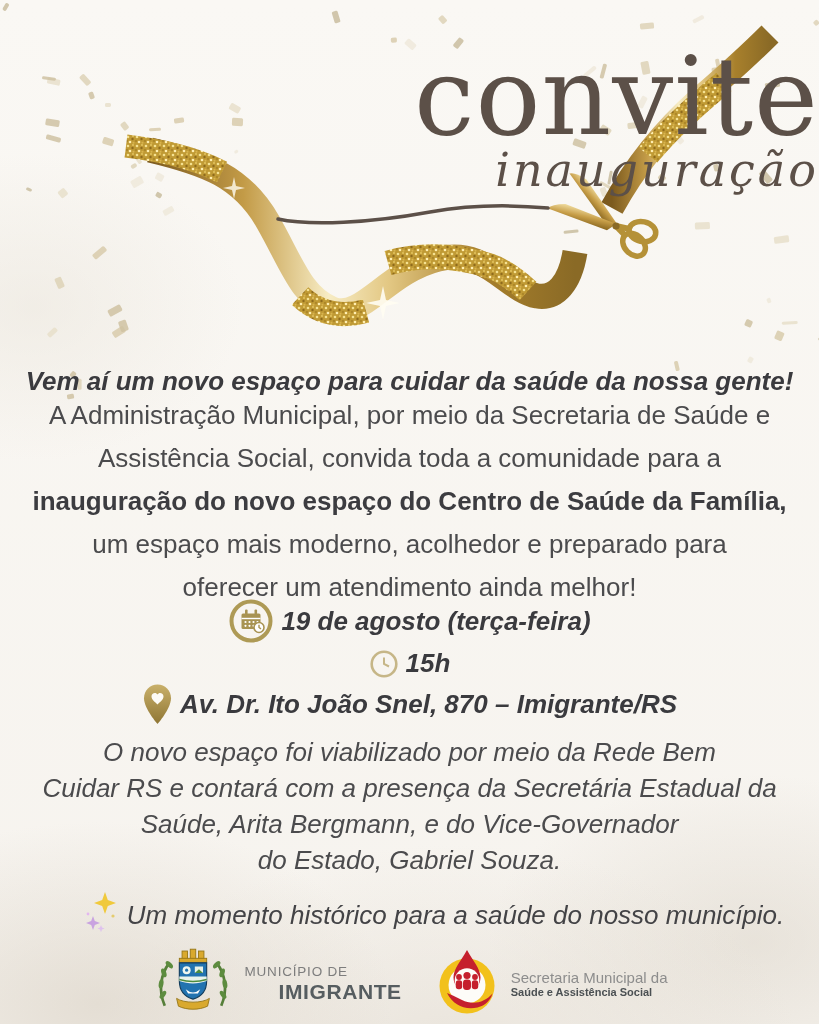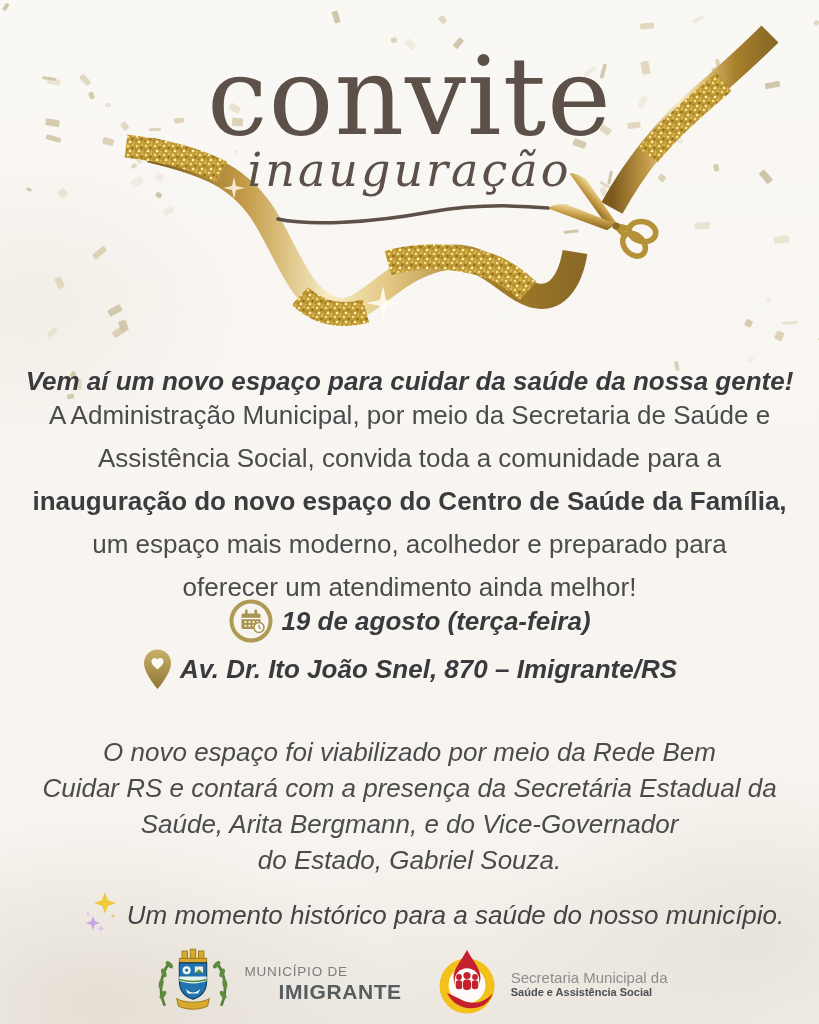--- a/index.html
+++ b/index.html
@@ -10,21 +10,21 @@
       radial-gradient(420px 260px at 12% 98%, rgba(213,204,190,.55), rgba(213,204,190,0) 70%),
       radial-gradient(500px 300px at 55% 103%, rgba(221,213,201,.5), rgba(221,213,201,0) 70%),
       radial-gradient(380px 240px at 92% 92%, rgba(214,206,193,.45), rgba(214,206,193,0) 70%),
       radial-gradient(300px 220px at 4% 30%, rgba(233,228,218,.5), rgba(233,228,218,0) 70%),
       linear-gradient(#faf8f4, #f6f3ee);
   }
   .confetti{position:absolute; inset:0; pointer-events:none;}
   .confetti i{position:absolute; display:block; border-radius:1.5px; opacity:.85;}
   .ribbon-svg{position:absolute; left:0; top:0; pointer-events:none;}
 
-  .header{position:absolute; left:0; top:0; width:819px; height:338px; text-align:center;}
+  .header{position:absolute; left:0; top:0; width:819px; height:338px; text-align:right;}
   .title{
     margin:0; padding-top:40px; font-family:"DejaVu Serif", serif; font-weight:400;
     font-size:108px; line-height:1.05; color:#5c5048; letter-spacing:1px;
   }
   .subtitle{
     position:relative; z-index:3; margin-top:-10px;
     font-family:"DejaVu Serif", serif; font-style:italic;
     font-size:46px; color:#5c5048; letter-spacing:3px;
   }
   .flourish{display:block; margin:2px auto 0; position:relative; z-index:3;}
@@ -237,20 +237,29 @@
               <circle cx="25.5" cy="27.8" r="1.1"></circle>
           </g>
           <circle cx="31" cy="29.5" r="5" fill="#fff" stroke="#a89352" stroke-width="1.6"></circle>
           <path d="M31,26.8 v2.7 l2,1.4" fill="none" stroke="#a89352" stroke-width="1.4"></path>
         </svg>
       </span>
       <span>19 de agosto (terça-feira)</span>
     </div>
     <div class="detail-row">
       <span class="ic">
+        <svg width="30" height="30" viewBox="0 0 30 30">
+          <circle cx="15" cy="15" r="12.3" fill="none" stroke="#c6b687" stroke-width="2.6"></circle>
+          <path d="M15,8.5 V15 L20,17.5" fill="none" stroke="#c6b687" stroke-width="2"></path>
+        </svg>
+      </span>
+      <span>15h</span>
+    </div>
+    <div class="detail-row">
+      <span class="ic">
         <svg width="31" height="42" viewBox="0 0 31 42">
           <path d="M15.5,1.5 C8,1.5 2,7.5 2,15.2 C2,25.5 15.5,41 15.5,41 C15.5,41 29,25.5 29,15.2 C29,7.5 23,1.5 15.5,1.5 Z" fill="url(#pinGrad)"></path>
           <path d="M15.5,21.5 C13,18.8 9.5,16.4 9.5,13.4 C9.5,11.4 11,10 12.9,10 C14,10 15,10.6 15.5,11.5 C16,10.6 17,10 18.1,10 C20,10 21.5,11.4 21.5,13.4 C21.5,16.4 18,18.8 15.5,21.5 Z" fill="#fdfbf5"></path>
         </svg>
       </span>
       <span>Av. Dr. Ito João Snel, 870 – Imigrante/RS</span>
     </div>
   </div>
 
   <div class="description">

